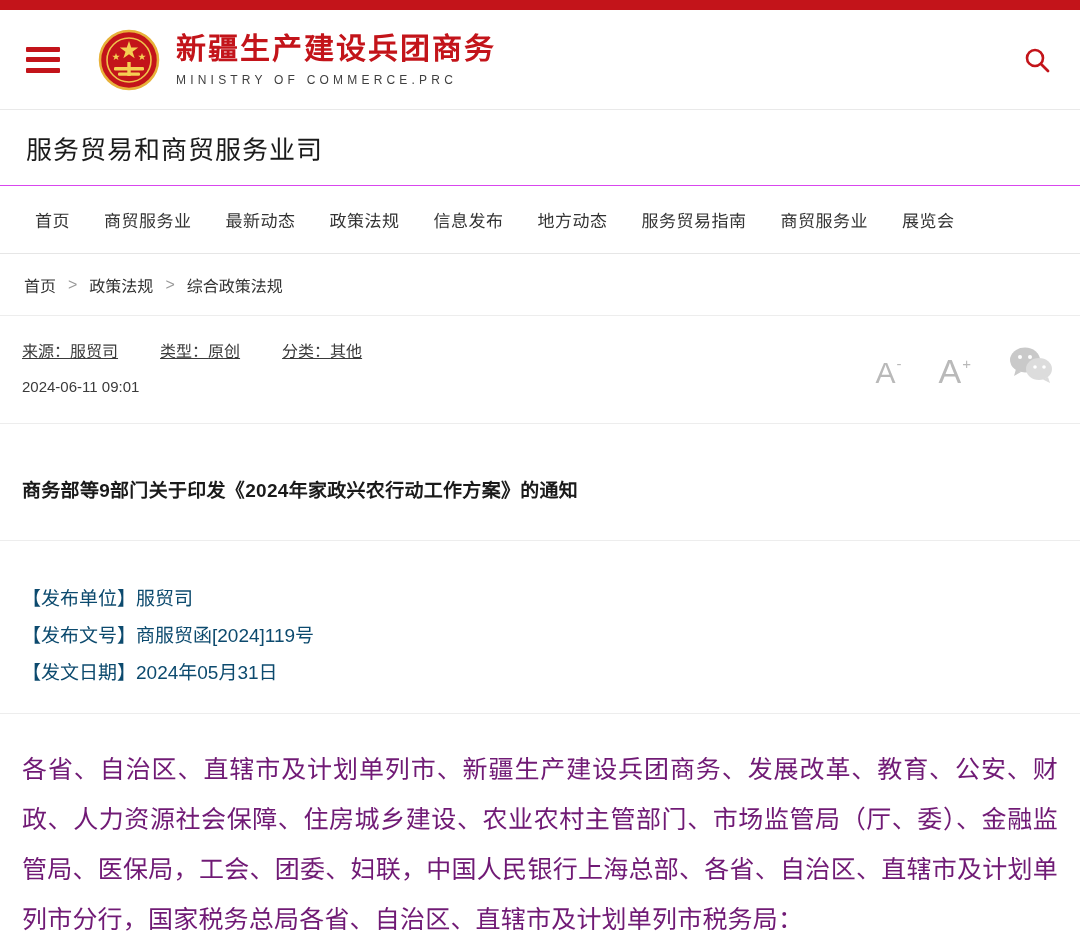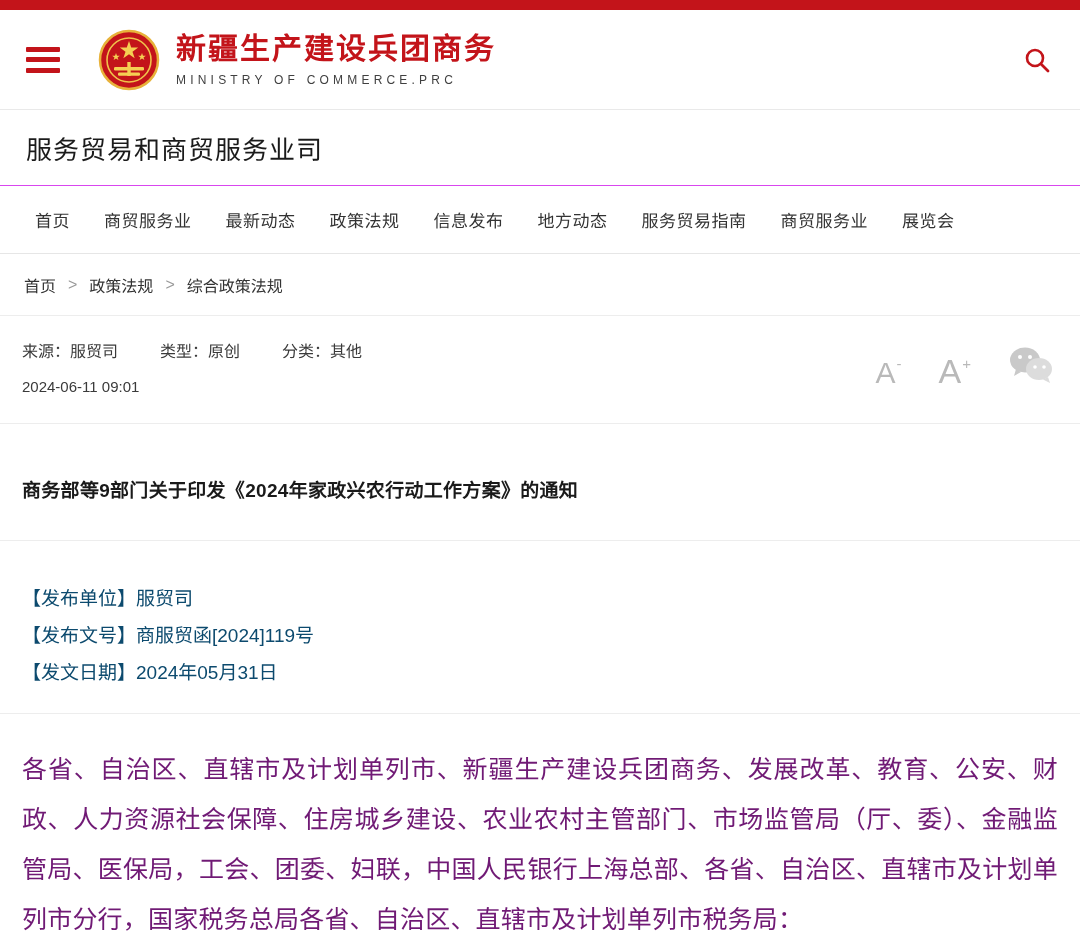--- a/index.html
+++ b/index.html
@@ -135,21 +135,21 @@
     border-bottom: 1px solid #ededed;
     position: relative;
     min-height: 108px;
   }
   .meta-line1 {
     font-size: 16px;
     color: #3a3a3a;
     display: flex;
     align-items: center;
   }
-  .meta-item { margin-right: 42px; white-space: nowrap; }
+  .meta-item { margin-right: 42px; white-space: nowrap; text-decoration: underline; }
   .meta-date {
     margin-top: 16px;
     font-size: 15px;
     color: #3a3a3a;
   }
   .meta-tools {
     position: absolute;
     right: 26px;
     top: 28px;
     display: flex;

